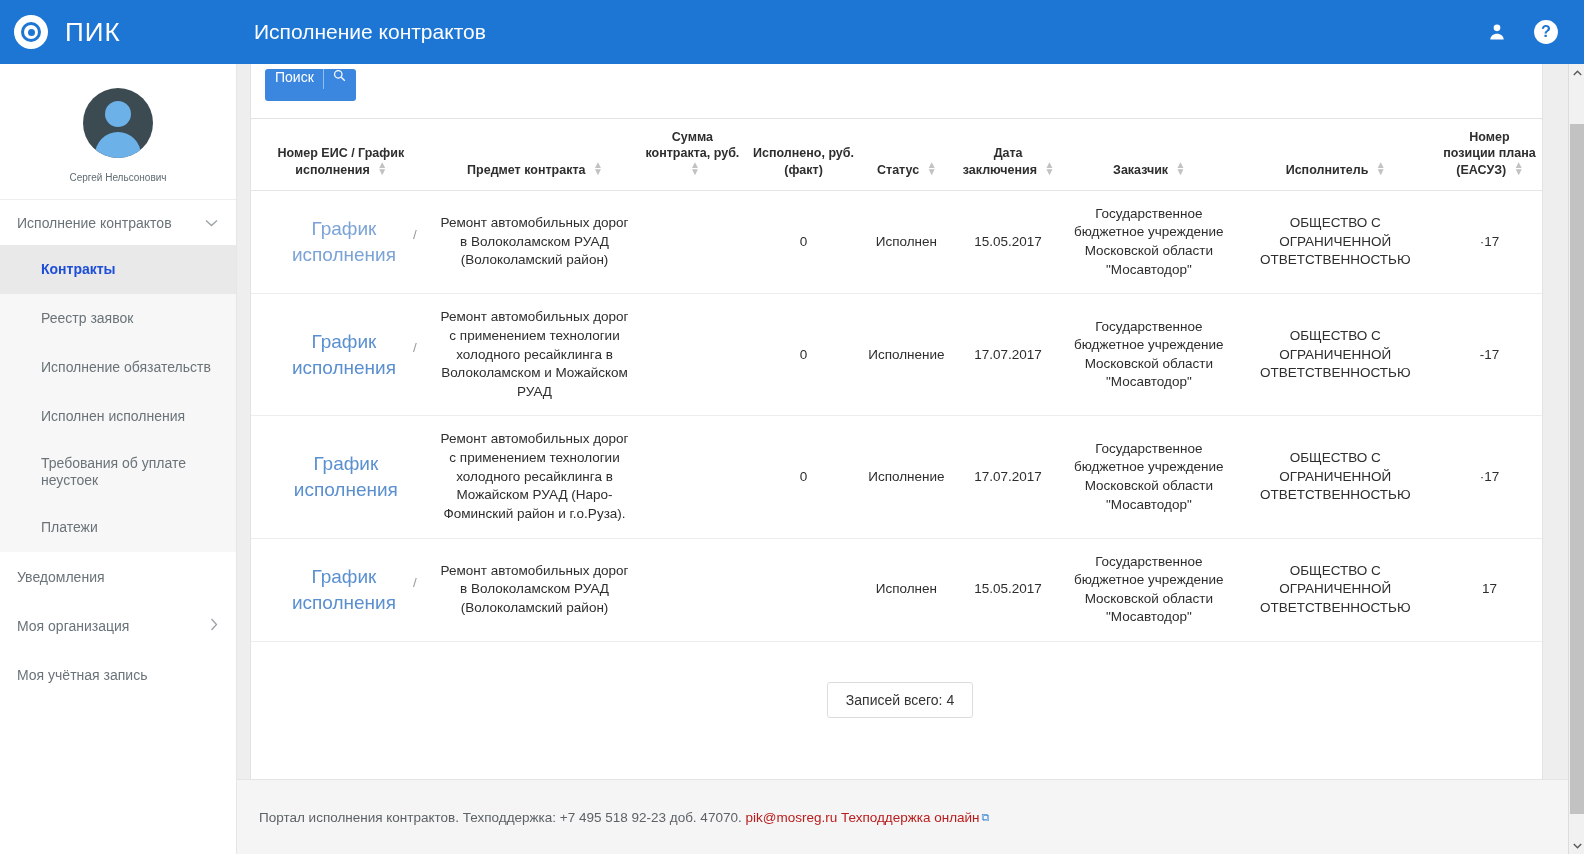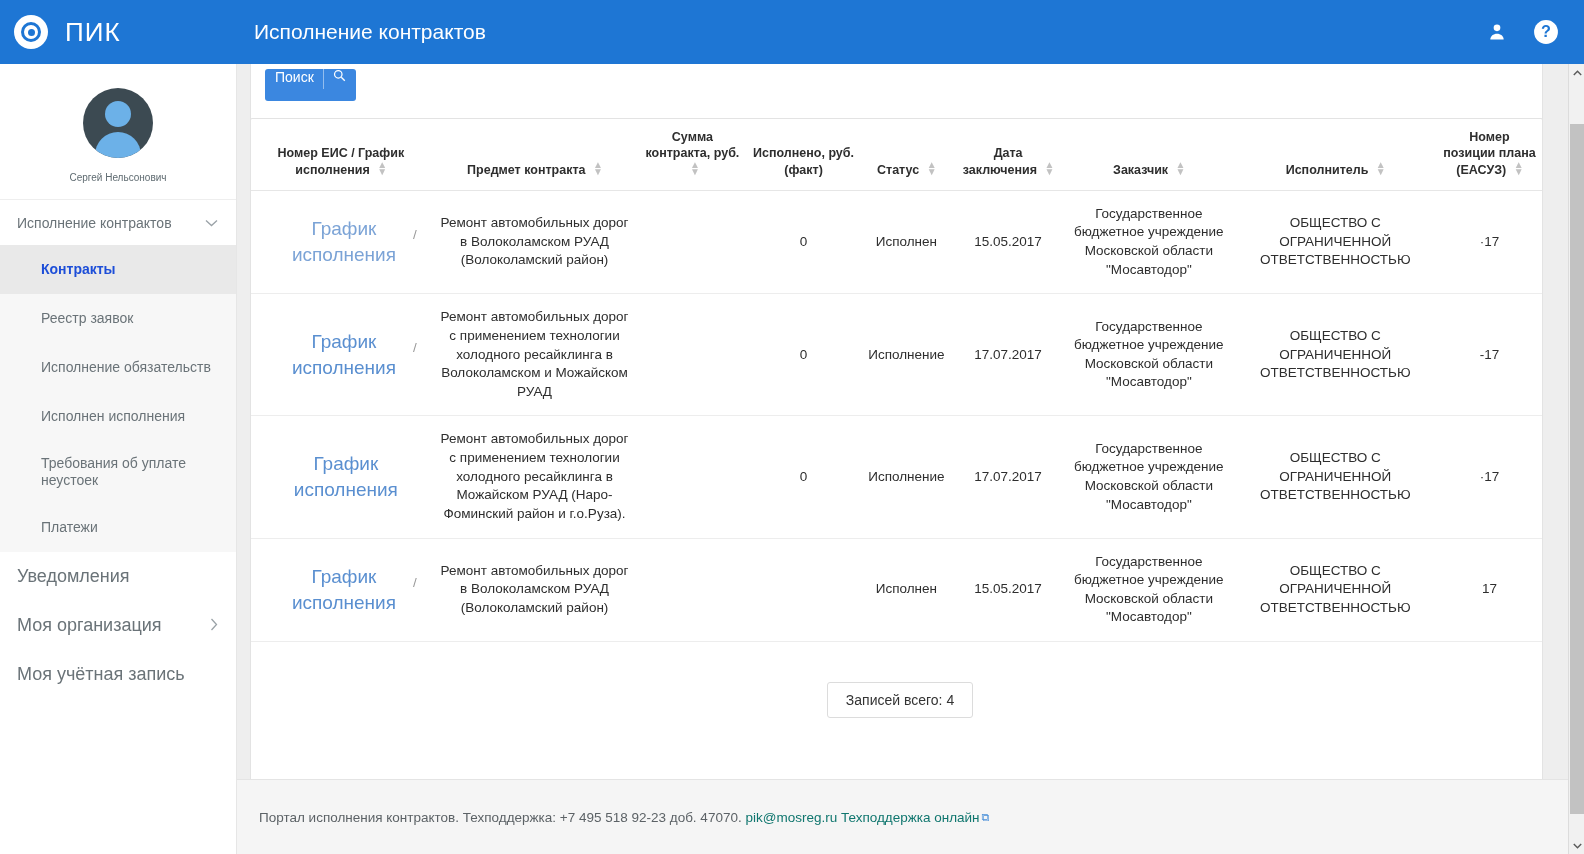--- a/index.html
+++ b/index.html
@@ -134,21 +134,21 @@
   .nav-sub .nav-item.active {
     background: #e9e9e9;
     color: #1d4ed8;
     font-weight: bold;
   }
   .nav-sub .nav-item.tall { height: 62px; }
   .nav-item-root {
     height: 49px;
     display: flex; align-items: center; justify-content: space-between;
     padding: 0 18px 0 17px;
-    font-size: 18px;
+    font-size: 14px;
     color: #6a7378;
     cursor: pointer;
   }
   .chev {
     color: #9aa2a7;
     font-size: 12px;
     line-height: 1;
   }
 
   
@@ -273,21 +273,21 @@
     left: 237px; bottom: 0;
     width: 1331px; height: 75px;
     background: #f5f5f5;
     border-top: 1px solid #e4e4e4;
     display: flex; align-items: center;
     padding-left: 22px;
     z-index: 15;
     font-size: 13.5px;
     color: #5c6266;
   }
-  .footer a { color: #0f766e; text-decoration: none; cursor: pointer; }
+  .footer a { color: #b91c1c; text-decoration: none; cursor: pointer; }
   .ext-ico { font-size: 11px; color: #4a90d9; margin-left: 2px; }
 
   
   .scrollbar {
     position: absolute;
     top: 64px; right: 0;
     width: 16px; height: 790px;
     background: #f1f1f1;
     border-left: 1px solid #dcdcdc;
     z-index: 50;

